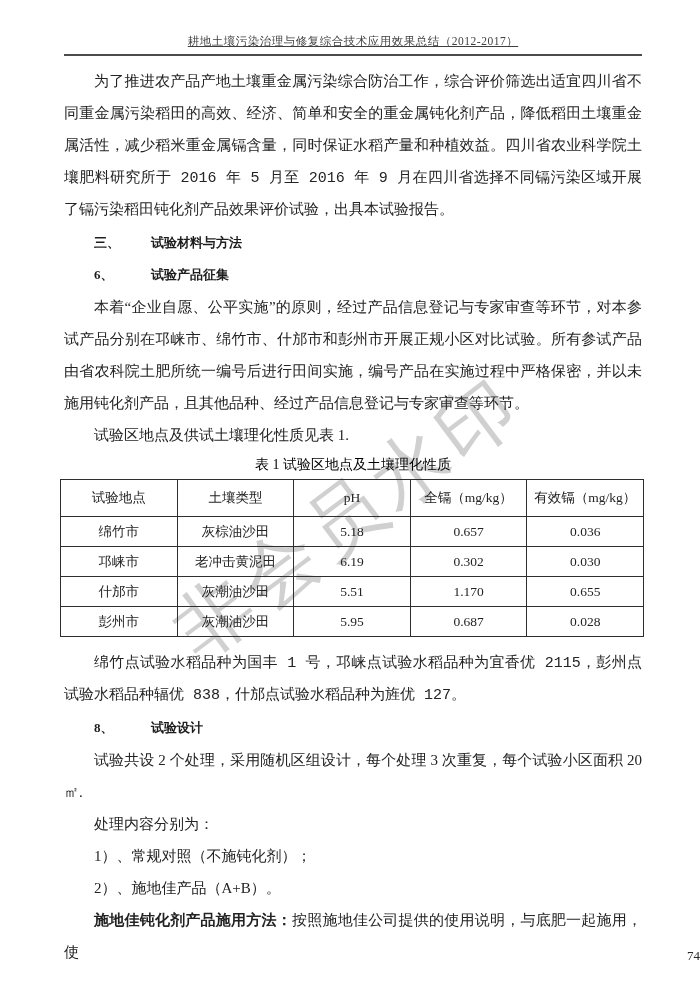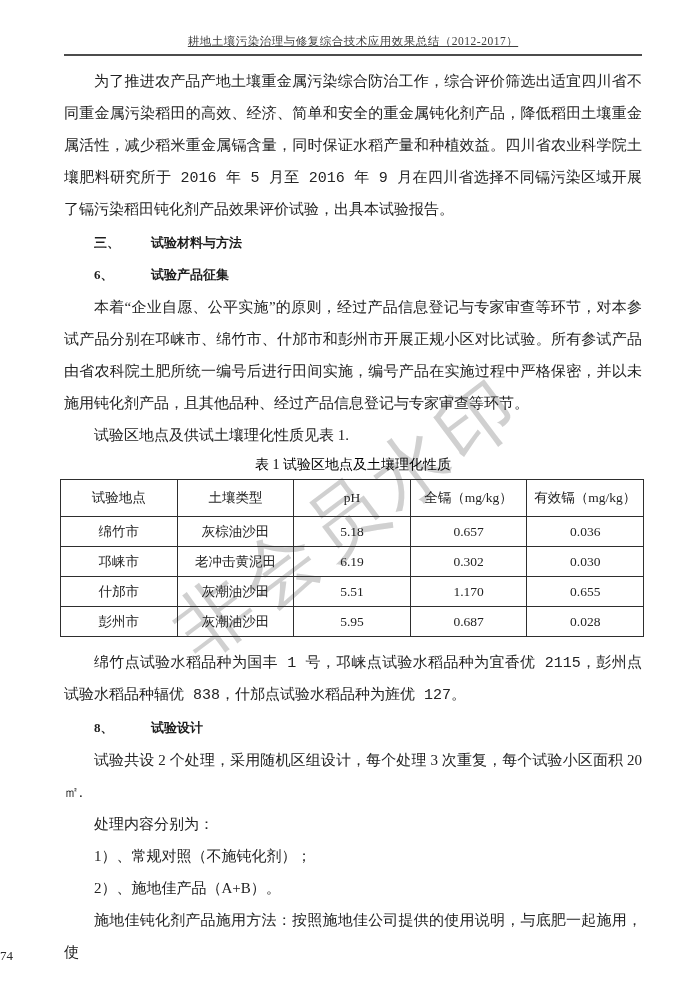--- a/index.html
+++ b/index.html
@@ -74,27 +74,27 @@
     border: 1px solid #2e2e2e;
     text-align: center;
     vertical-align: middle;
     font-weight: normal;
     font-size: 13.5px;
     color: #232323;
     background: transparent;
   }
   table.data-table th { height: 37px; }
   table.data-table td { height: 30px; }
-  .bold-lead { font-weight: normal; margin-top: 15px; }
+  .bold-lead { font-weight: bold; margin-top: 15px; }
   .page-number {
     position: absolute;
     left: 0;
     right: 0;
     bottom: 26px;
-    text-align: left;
+    text-align: right;
     font-size: 13px;
     color: #2a2a2a;
     z-index: 1;
   }
 </style>
 </head>
 <body>
 
 <div class="page">
 

